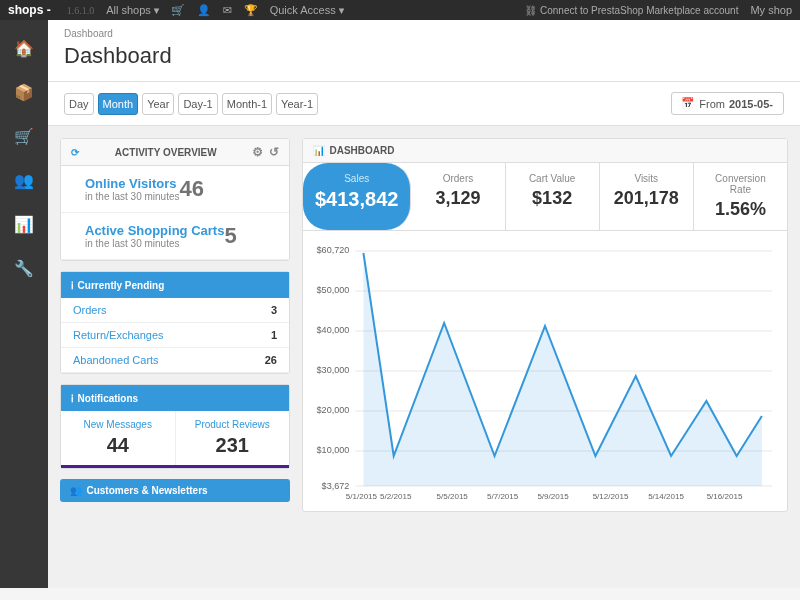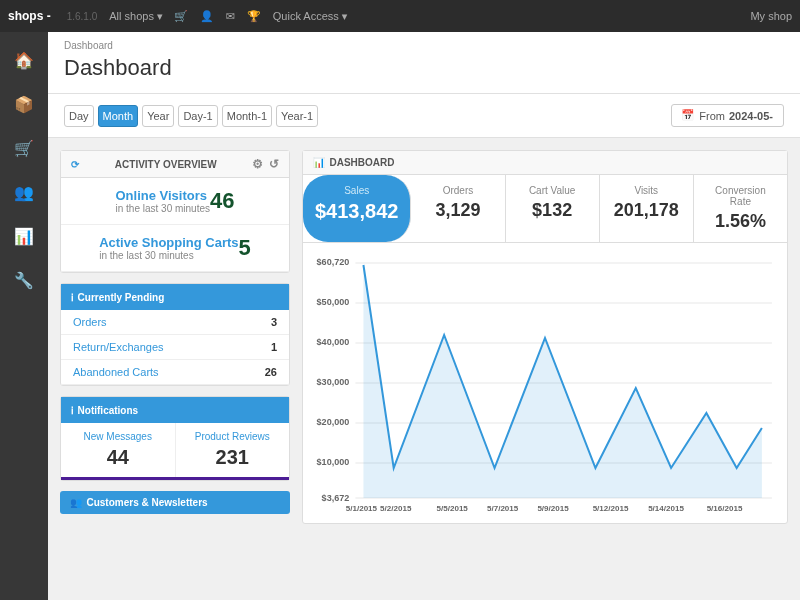--- a/index.html
+++ b/index.html
@@ -2,21 +2,21 @@
 <html><head>
   <meta charset="utf-8">
   <style>
     * { box-sizing: border-box; margin: 0; padding: 0; }
     body { font-family: Arial, sans-serif; font-size: 12px; background: #f5f5f5; width: 800px; height: 600px; overflow: hidden; }
 
     
     .top-nav {
       background: #2c2c2c;
       color: #ccc;
-      height: 32px;
+      height: 20px;
       display: flex;
       align-items: center;
       padding: 0 8px;
       gap: 12px;
       font-size: 11px;
     }
     .top-nav .brand { color: #fff; font-weight: bold; font-size: 12px; margin-right: 4px; }
     .top-nav .nav-item { color: #aaa; cursor: pointer; display: flex; align-items: center; gap: 3px; }
     .top-nav .spacer { flex: 1; }
     .top-nav .connect-btn { color: #aaa; font-size: 10px; }
@@ -116,22 +116,22 @@
       color: #555;
       display: flex;
       align-items: center;
       justify-content: space-between;
     }
     .panel-header-icons { display: flex; gap: 6px; color: #888; font-size: 12px; cursor: pointer; }
 
     .activity-item { padding: 10px 12px; border-bottom: 1px solid #eee; }
     .activity-label { color: #3498db; font-size: 13px; font-weight: bold; cursor: pointer; }
     .activity-sublabel { font-size: 10px; color: #888; }
-    .activity-row { display: flex; justify-content: center; align-items: flex-start; }
-    .activity-count { font-size: 22px; color: #14532d; font-weight: bold; }
+    .activity-row { display: flex; justify-content: flex-start; align-items: flex-start; margin-left: 12px; }
+    .activity-count { font-size: 22px; color: #737373; font-weight: bold; }
 
     
     .pending-header {
       background: #3498db;
       color: #fff;
       padding: 6px 10px;
       font-size: 10px;
       font-weight: bold;
       display: flex;
       align-items: center;
@@ -209,42 +209,46 @@
       color: #fff;
       border-radius: 25px;
     }
     .stat-cell:last-child { border-right: none; }
     .stat-label { font-size: 10px; color: #888; margin-bottom: 4px; }
     .stat-cell:first-child .stat-label { color: #cce8f7; }
     .stat-value { font-size: 18px; font-weight: bold; color: #333; }
     .stat-cell:first-child .stat-value { color: #fff; font-size: 20px; }
 
     
-    .chart-area { padding: 10px; height: 280px; position: relative; font-weight: bold; }
+    .chart-area { padding: 10px; height: 280px; position: relative; }
     .chart-svg { width: 100%; height: 100%; }
   </style>
 </head>
 <body>
 
 <div class="top-nav">
   <span class="brand">shops -</span>
-  <span style="color:#666; font-size:10px;">1.6.1.0</span>
+  <span style="color:#666; font-size:10px;font-family:Liberation Serif, serif;">1.6.1.0</span>
   <span class="nav-item">
     <span>All shops</span>
     <span>▾</span>
   </span>
   <span class="nav-item">🛒</span>
   <span class="nav-item">👤</span>
   <span class="nav-item">✉</span>
   <span class="nav-item">🏆</span>
   <span class="nav-item">
     <span>Quick Access</span>
     <span>▾</span>
   </span>
   <span class="spacer"></span>
+  <span class="connect-btn">
+    <span>⛓</span>
+    <span>Connect to PrestaShop Marketplace account</span>
+  </span>
   <span class="nav-item">My shop</span>
 </div>
 
 <div class="main-layout">
 
   <div class="sidebar">
     <div class="sidebar-item">🏠</div>
     <div class="sidebar-item">📦</div>
     <div class="sidebar-item">🛒</div>
     <div class="sidebar-item">👥</div>
@@ -262,21 +266,21 @@
     <div class="date-filter-bar">
       <button class="filter-btn">Day</button>
       <button class="filter-btn active">Month</button>
       <button class="filter-btn">Year</button>
       <button class="filter-btn">Day-1</button>
       <button class="filter-btn">Month-1</button>
       <button class="filter-btn">Year-1</button>
       <div class="date-range-btn">
         <span>📅</span>
         <span>From</span>
-        <strong>2024-05-</strong>
+        <strong>2015-05-</strong>
       </div>
     </div>
 
     <div class="dashboard-body">
 
       <div class="left-panel">
 
         <div class="panel-card">
           <div class="panel-header">
             <span style="color:#3498db;">⟳</span>

